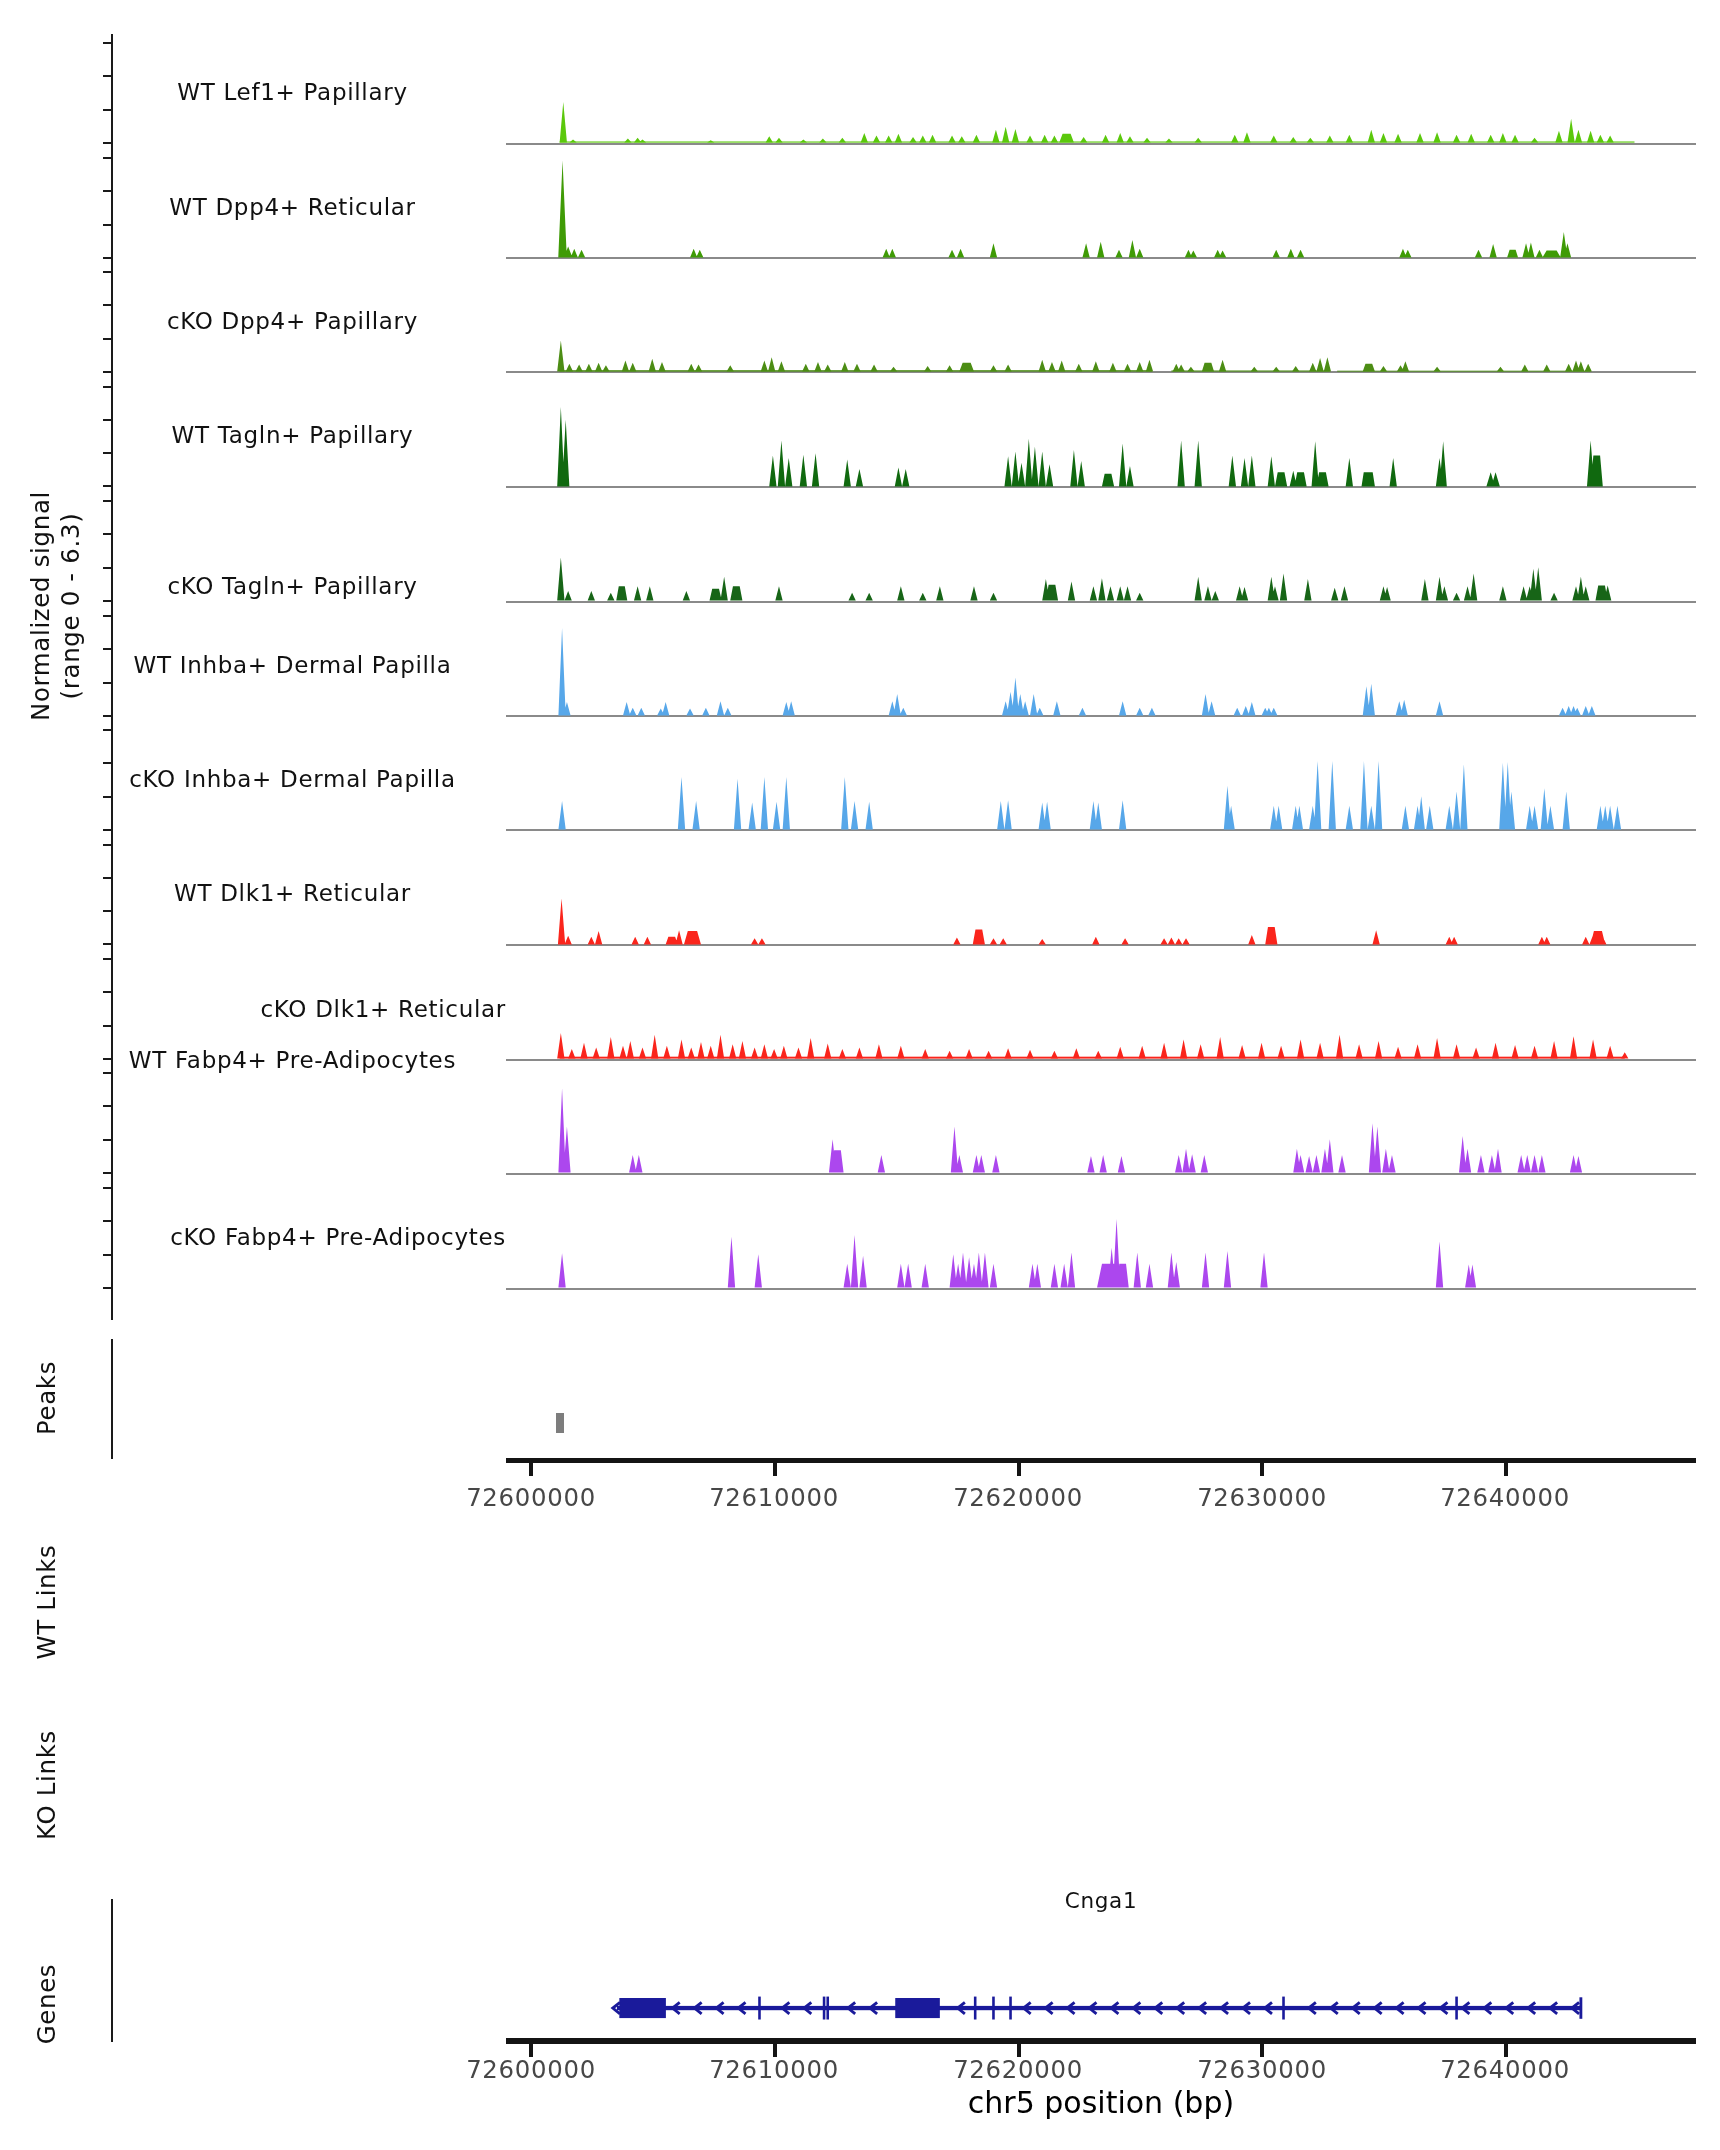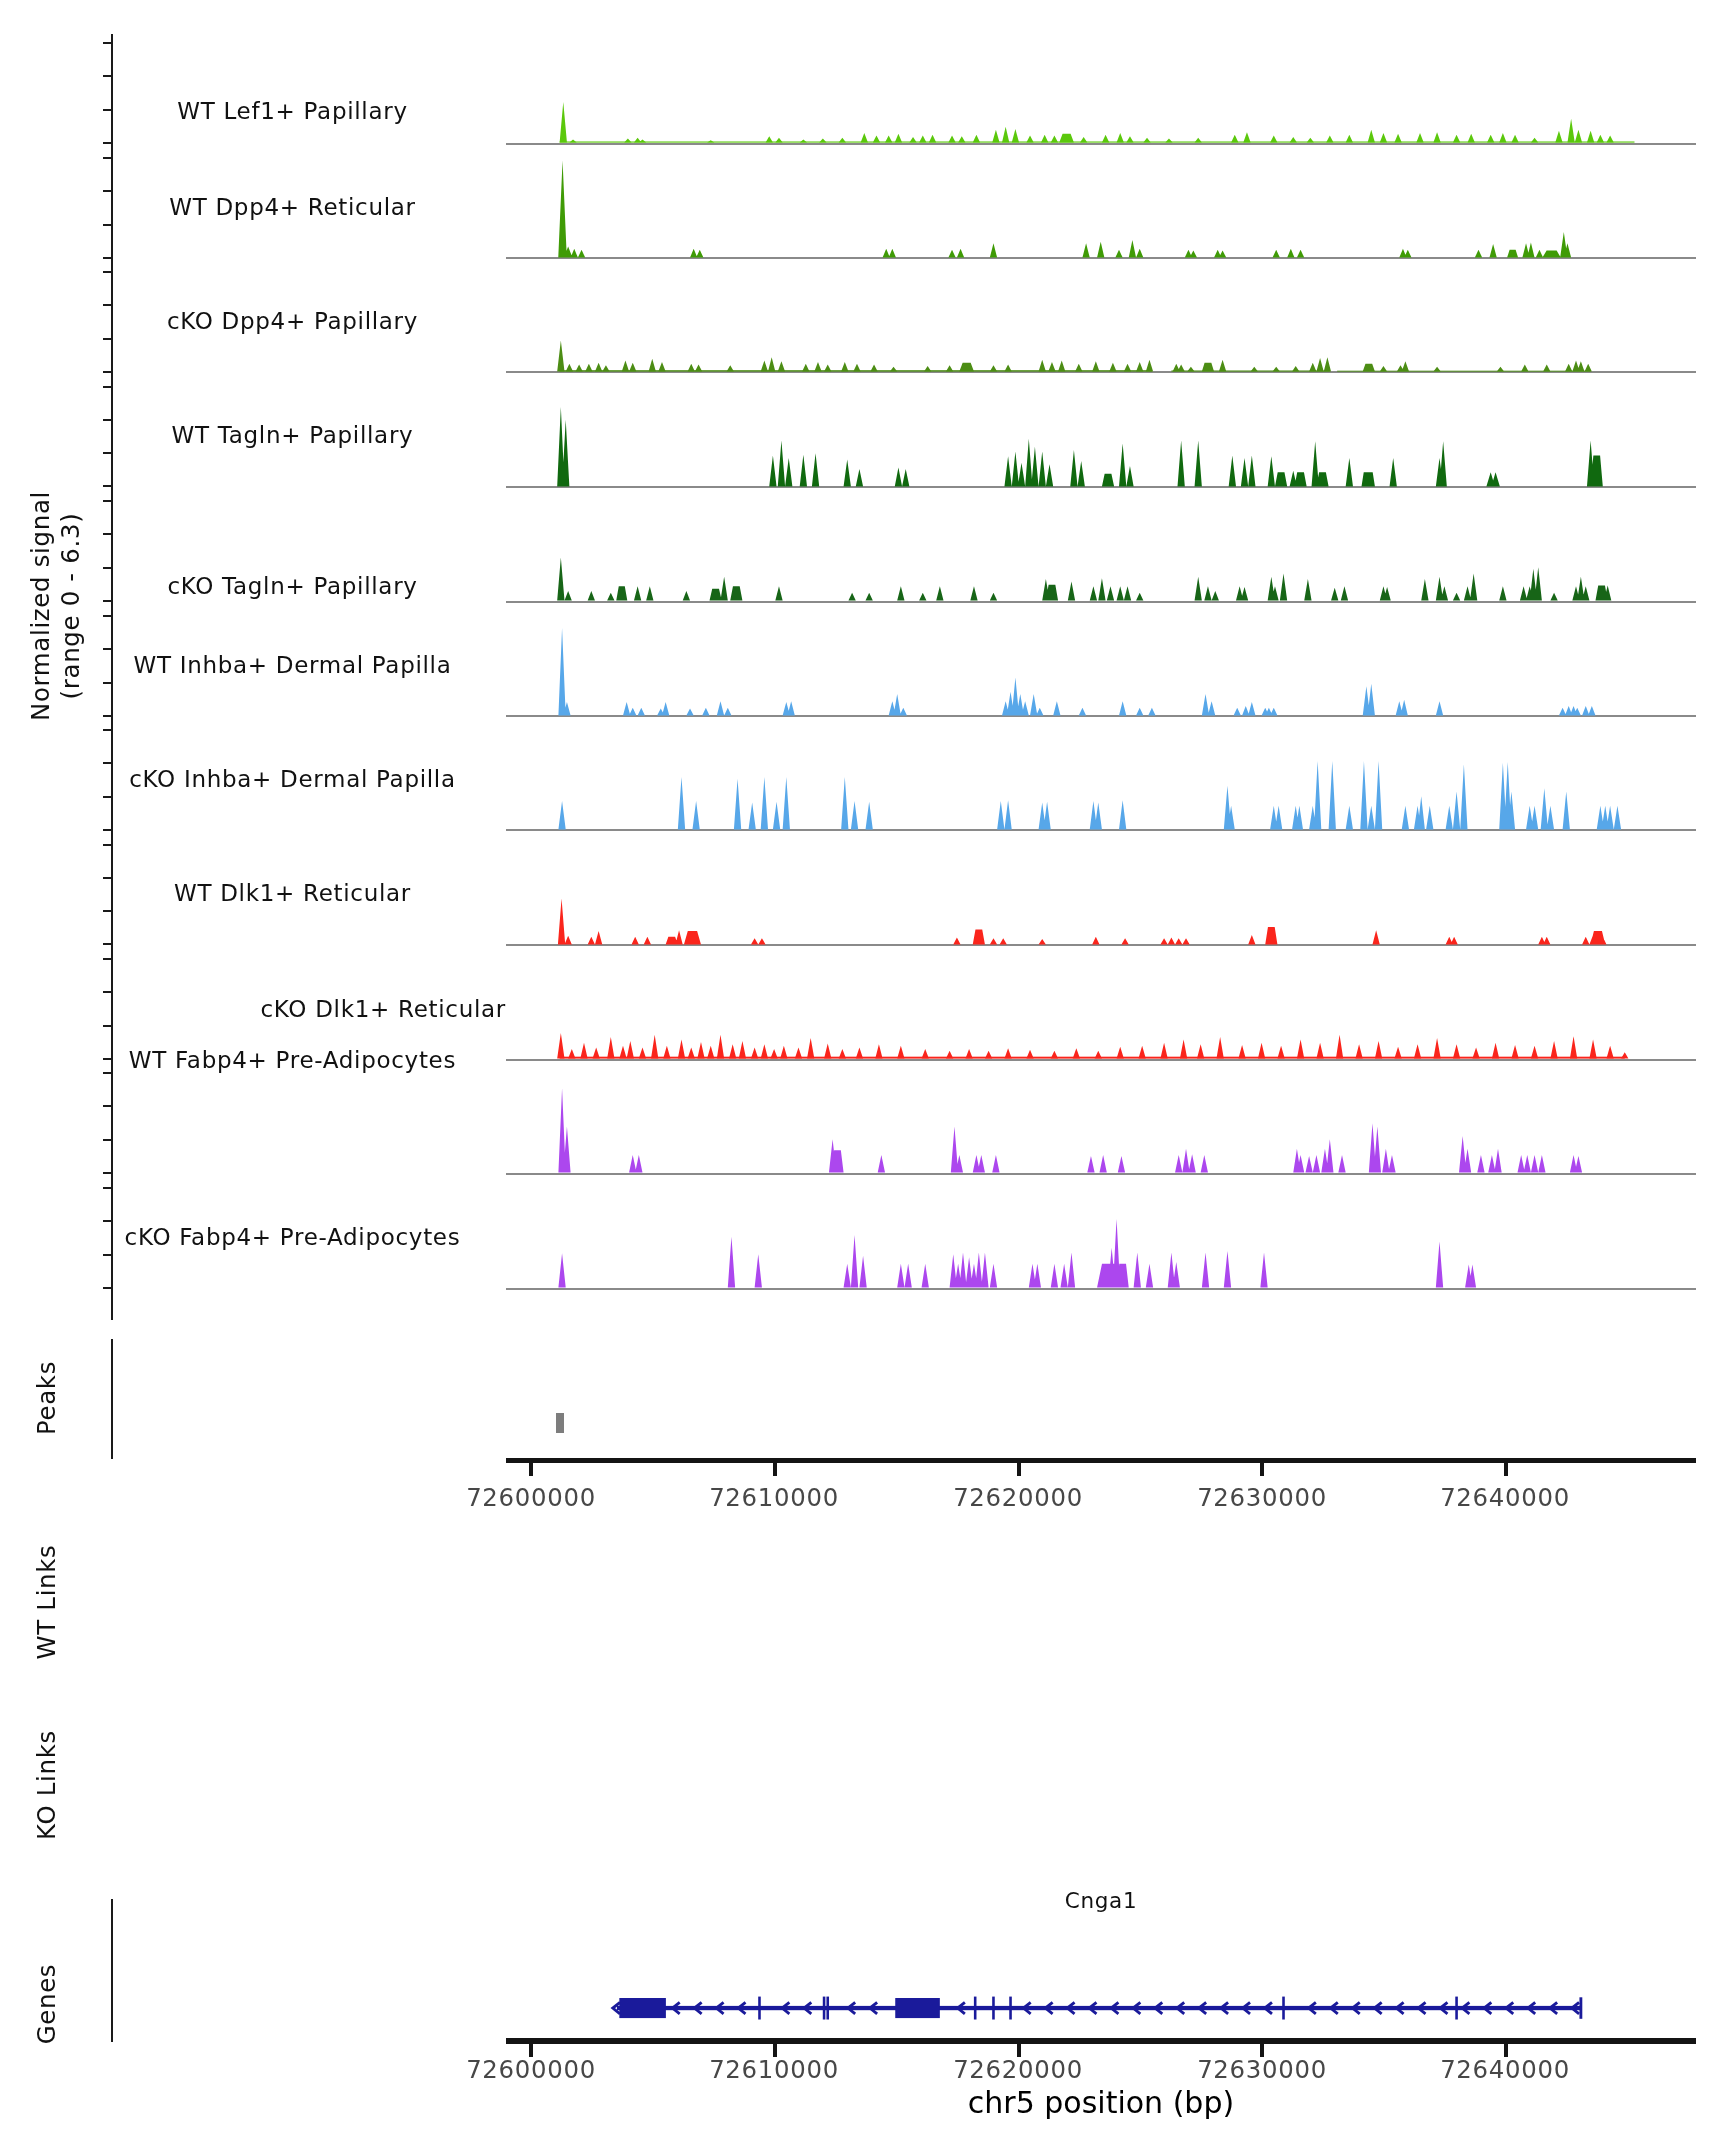--- a/index.html
+++ b/index.html
@@ -42,21 +42,21 @@
 
 <div class="axis-line" style="left:506px;top:1458px;width:1190px;height:5px;"></div>
 
 <div class="axis-line" style="left:506px;top:2038px;width:1190px;height:5.7px;"></div>
 
 <div id="gene-name" style="left:1101px;top:1888px;">Cnga1</div>
 <div id="xlabel" style="left:1101px;top:2085px;">chr5 position (bp)</div>
 
 <div id="dynamic-root">
     <div class="baseline" style="left: 506px; top: 143px; width: 1190px;"></div>
-    <div class="track-label" style="top: 79px; margin-top: 19px;">WT Lef1+ Papillary</div>
+    <div class="track-label" style="top: 79px;">WT Lef1+ Papillary</div>
     <div class="btick" style="left: 103px; top: 142px;"></div>
     <div class="btick" style="left: 103px; top: 109px;"></div>
     <div class="btick" style="left: 103px; top: 75px;"></div>
     <div class="btick" style="left: 103px; top: 42px;"></div>
     <div class="baseline" style="left: 506px; top: 257px; width: 1190px;"></div>
     <div class="track-label" style="top: 194px;">WT Dpp4+ Reticular</div>
     <div class="btick" style="left: 103px; top: 257px;"></div>
     <div class="btick" style="left: 103px; top: 224px;"></div>
     <div class="btick" style="left: 103px; top: 190px;"></div>
     <div class="btick" style="left: 103px; top: 157px;"></div>
@@ -102,21 +102,21 @@
     <div class="btick" style="left: 103px; top: 1025px;"></div>
     <div class="btick" style="left: 103px; top: 991px;"></div>
     <div class="btick" style="left: 103px; top: 958px;"></div>
     <div class="baseline" style="left: 506px; top: 1173px; width: 1190px;"></div>
     <div class="track-label" style="top: 1047px;">WT Fabp4+ Pre-Adipocytes</div>
     <div class="btick" style="left: 103px; top: 1172px;"></div>
     <div class="btick" style="left: 103px; top: 1139px;"></div>
     <div class="btick" style="left: 103px; top: 1105px;"></div>
     <div class="btick" style="left: 103px; top: 1072px;"></div>
     <div class="baseline" style="left: 506px; top: 1288px; width: 1190px;"></div>
-    <div class="track-label" style="top: 1224px;">cKO Fabp4+ Pre-Adipocytes</div>
+    <div class="track-label" style="top: 1224px; text-align: right;">cKO Fabp4+ Pre-Adipocytes</div>
     <div class="btick" style="left: 103px; top: 1287px;"></div>
     <div class="btick" style="left: 103px; top: 1254px;"></div>
     <div class="btick" style="left: 103px; top: 1220px;"></div>
     <div class="btick" style="left: 103px; top: 1187px;"></div>
     <div class="axis-tick" style="left: 529px; top: 1463px; width: 3.6px; height: 13px;"></div>
     <div class="tick-label" style="left: 531px; top: 1483px;">72600000</div>
     <div class="axis-tick" style="left: 773px; top: 1463px; width: 3.6px; height: 13px;"></div>
     <div class="tick-label" style="left: 774px; top: 1483px;">72610000</div>
     <div class="axis-tick" style="left: 1017px; top: 1463px; width: 3.6px; height: 13px;"></div>
     <div class="tick-label" style="left: 1018px; top: 1483px;">72620000</div>

